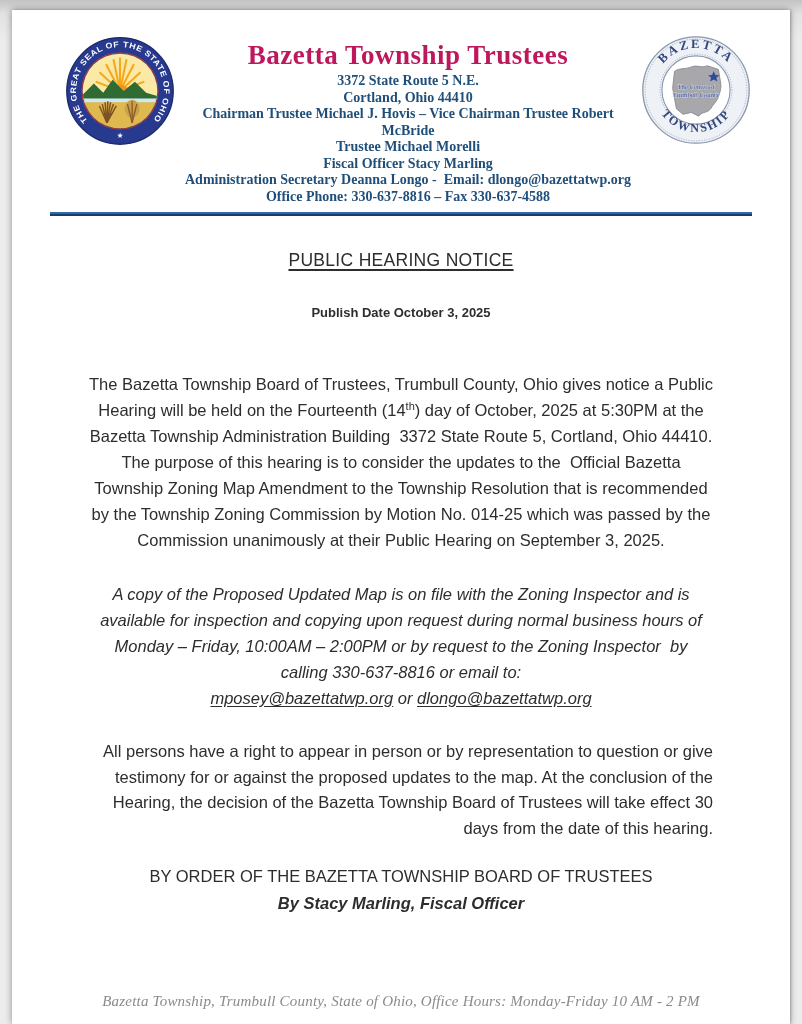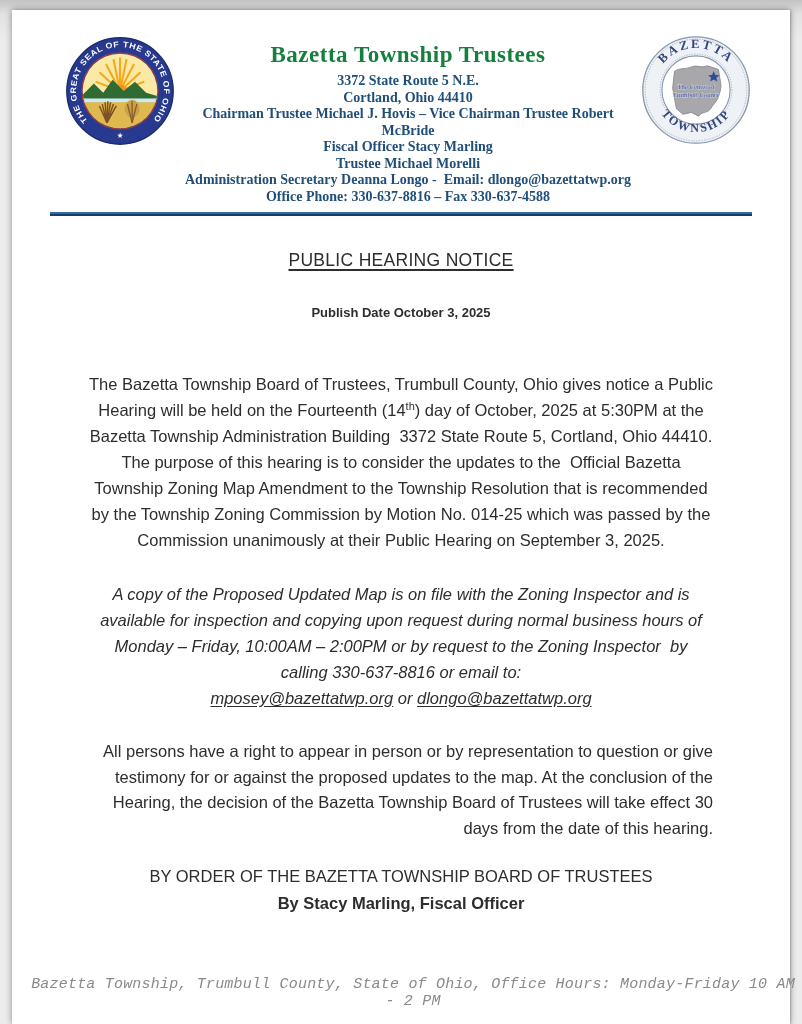--- a/index.html
+++ b/index.html
@@ -19,21 +19,21 @@
     padding:24px 34px 0 52px;
   }
   .seal-box { width:114px; flex:0 0 auto; }
   .logo-box { width:118px; flex:0 0 auto; }
   .head-center {
     flex:1; text-align:center; padding:0 4px;
     font-family:"Liberation Serif", serif;
     color:#1f4e79; font-weight:bold;
   }
   .head-title {
-    font-size:23px; line-height:30px; color:#15803d;
+    font-size:27px; line-height:30px; color:#be185d;
     letter-spacing:0.5px; margin-top:6px; margin-bottom:3px;
   }
   .head-line { font-size:14px; line-height:16.5px; white-space:pre-wrap; }
   .rule {
     margin:7px 38px 0 38px; height:4px; background:#2e6ba8;
     border-bottom:2px solid #173d68;
   }
   
   .doc-main {
     width:624px; margin:0 auto; text-align:center;
@@ -42,27 +42,27 @@
   .notice-heading {
     margin-top:31px; font-size:17.5px; font-weight:normal; letter-spacing:0.3px;
     text-decoration:underline; text-underline-offset:3px; text-decoration-thickness:1.5px;
   }
   .publish-date { margin-top:27px; font-size:13px; font-weight:bold; }
   .para { white-space:pre-wrap; }
   .p1 { margin-top:45px; }
   .p2 { margin-top:28px;font-style:italic; }
   .p3 { margin-top:28px; text-align:right; line-height:25.5px; }
   .order-line { margin-top:22px; font-weight:normal; line-height:27px; }
-  .sig-line { font-weight:bold; line-height:27px; }
+  .sig-line { font-weight:bold; line-height:27px;font-style:italic; }
   sup { font-size:11px; vertical-align:super; line-height:0; }
   a.doc-link { color:#2d2d2d; text-decoration:underline; text-underline-offset:2px; cursor:pointer; }
   
   .doc-footer {
-    position:absolute; left:12px; bottom:14px; width:100%;
-    text-align:center; font-family:Liberation Mono, monospace;
+    position:absolute; left:0; bottom:14px; width:100%;
+    text-align:center; font-family:Liberation Serif, serif;
     font-style:italic; font-size:15px; color:#8a8a8a; letter-spacing:0.2px;
   }
 </style>
 </head>
 <body>
 
 <div class="page">
 
   <div class="letterhead">
 
@@ -115,22 +115,22 @@
         </text>
         <text x="60" y="110" text-anchor="middle" font-size="8" fill="#ffffff">★</text>
       </svg>
     </div>
 
     <div class="head-center">
       <div class="head-title">Bazetta Township Trustees</div>
       <div class="head-line">3372 State Route 5 N.E.</div>
       <div class="head-line">Cortland, Ohio 44410</div>
       <div class="head-line">Chairman Trustee Michael J. Hovis – Vice Chairman Trustee Robert McBride</div>
+      <div class="head-line">Trustee Michael Morelli</div>
       <div class="head-line">Fiscal Officer Stacy Marling</div>
-      <div class="head-line">Trustee Michael Morelli</div>
       <div class="head-line">Administration Secretary Deanna Longo -  Email: dlongo@bazettatwp.org</div>
       <div class="head-line">Office Phone: 330-637-8816 – Fax 330-637-4588</div>
     </div>
 
     <div class="logo-box">
       <svg width="116" height="112" viewBox="0 0 120 120">
         <defs>
           <path id="bzTop" d="M 17.7,44.6 A 45,45 0 0 1 102.3,44.6" fill="none"></path>
           <path id="bzBottom" d="M 19.2,79 A 45,45 0 0 0 100.8,79" fill="none"></path>
         </defs>

